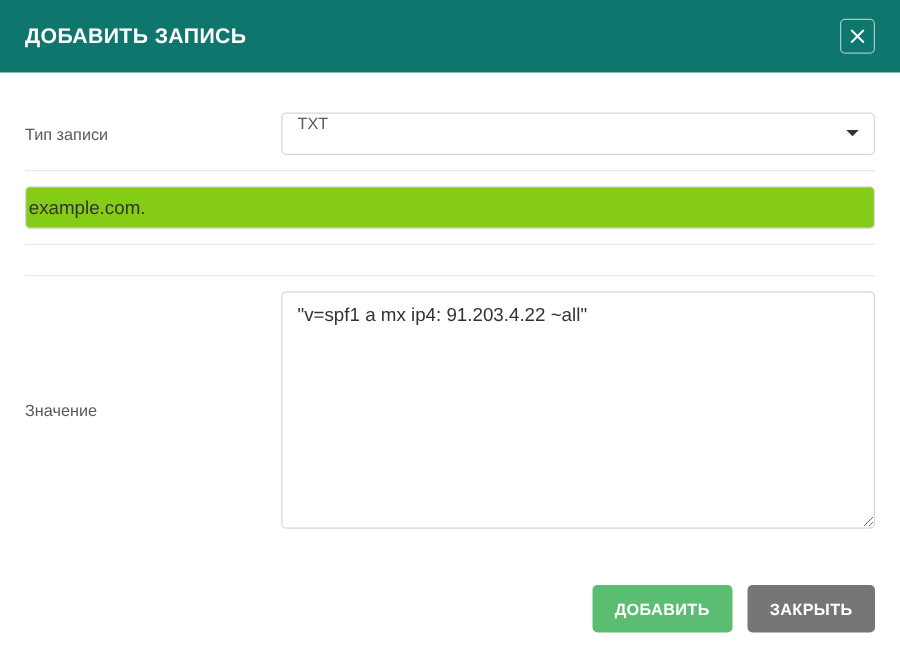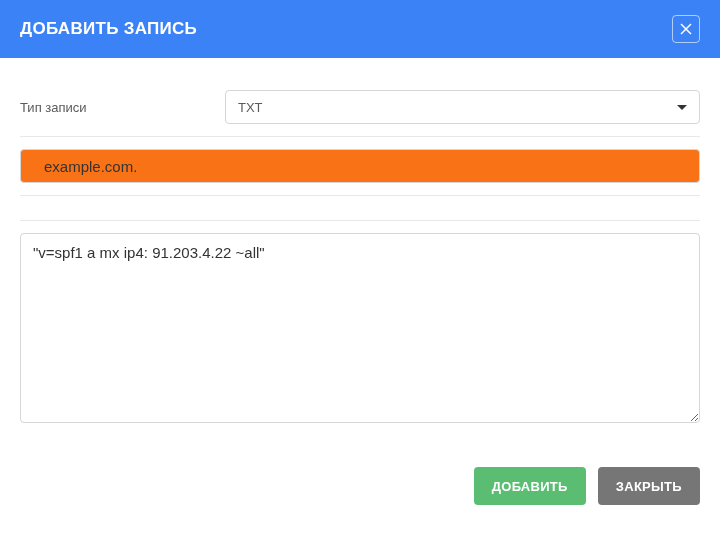--- a/index.html
+++ b/index.html
@@ -8,21 +8,21 @@
     background: #fff;
     width: 720px;
     height: 537px;
     overflow: hidden;
   }
   .modal {
     width: 720px;
     background: #fff;
   }
   .modal-header {
-    background: #3b82f6;
+    background: #0f766e;
     color: #fff;
     padding: 16px 20px;
     display: flex;
     align-items: center;
     justify-content: space-between;
     height: 58px;
   }
   .modal-title {
     font-size: 17px;
     font-weight: 600;
@@ -75,38 +75,37 @@
     height: 34px;
     border: 1px solid #d6d6d6;
     border-radius: 4px;
     padding: 0 34px 0 12px;
     font-size: 13px;
     color: #5a5a5a;
     background: #fff;
     appearance: none;
     cursor: pointer;
     display: flex;
-    align-items: center;
   }
   .select-caret {
     position: absolute;
     right: 12px;
     top: 50%;
     transform: translateY(-50%);
     pointer-events: none;
   }
   .text-input {
     width: 100%;
     height: 34px;
     border: 1px solid #d6d6d6;
     border-radius: 4px;
-    padding: 0 23px;
+    padding: 0 2px;
     font-size: 15px;
     color: #333;
-    background: #f97316;
+    background: #84cc16;
   }
   .textarea-input {
     width: 100%;
     height: 190px;
     border: 1px solid #d6d6d6;
     border-radius: 4px;
     padding: 10px 12px;
     font-size: 15px;
     color: #333;
     background: #fff;
@@ -167,20 +166,21 @@
     <div class="form-row">
       <div class="form-control-wrap">
         <input type="text" class="text-input" value="example.com." style="">
       </div>
     </div>
 
     <div class="form-row">
     </div>
 
     <div class="form-row textarea-row">
+      <div class="form-label">Значение</div>
       <div class="form-control-wrap">
         <textarea class="textarea-input" style="">"v=spf1 a mx ip4: 91.203.4.22 ~all"</textarea>
       </div>
     </div>
 
   </div>
 
   <div class="modal-footer">
     <button class="btn btn-primary">ДОБАВИТЬ</button>
     <button class="btn btn-secondary">ЗАКРЫТЬ</button>

